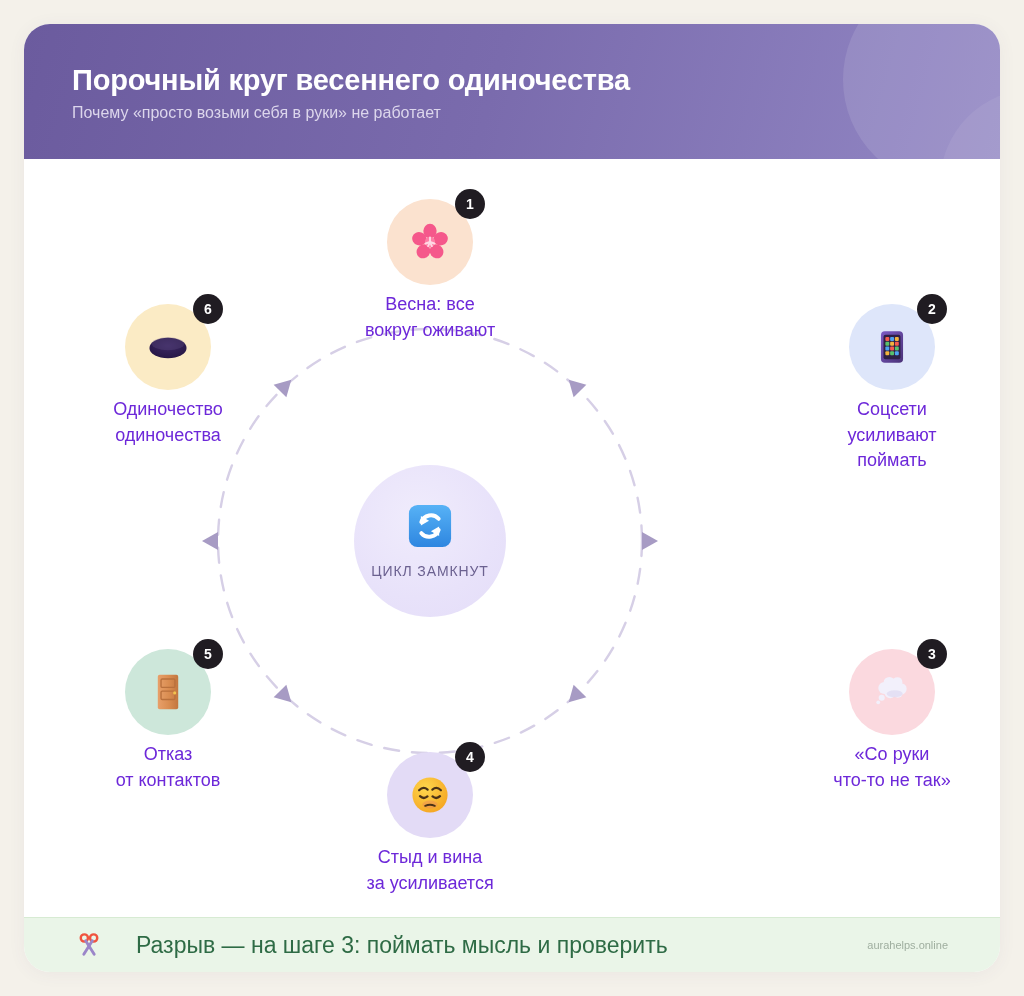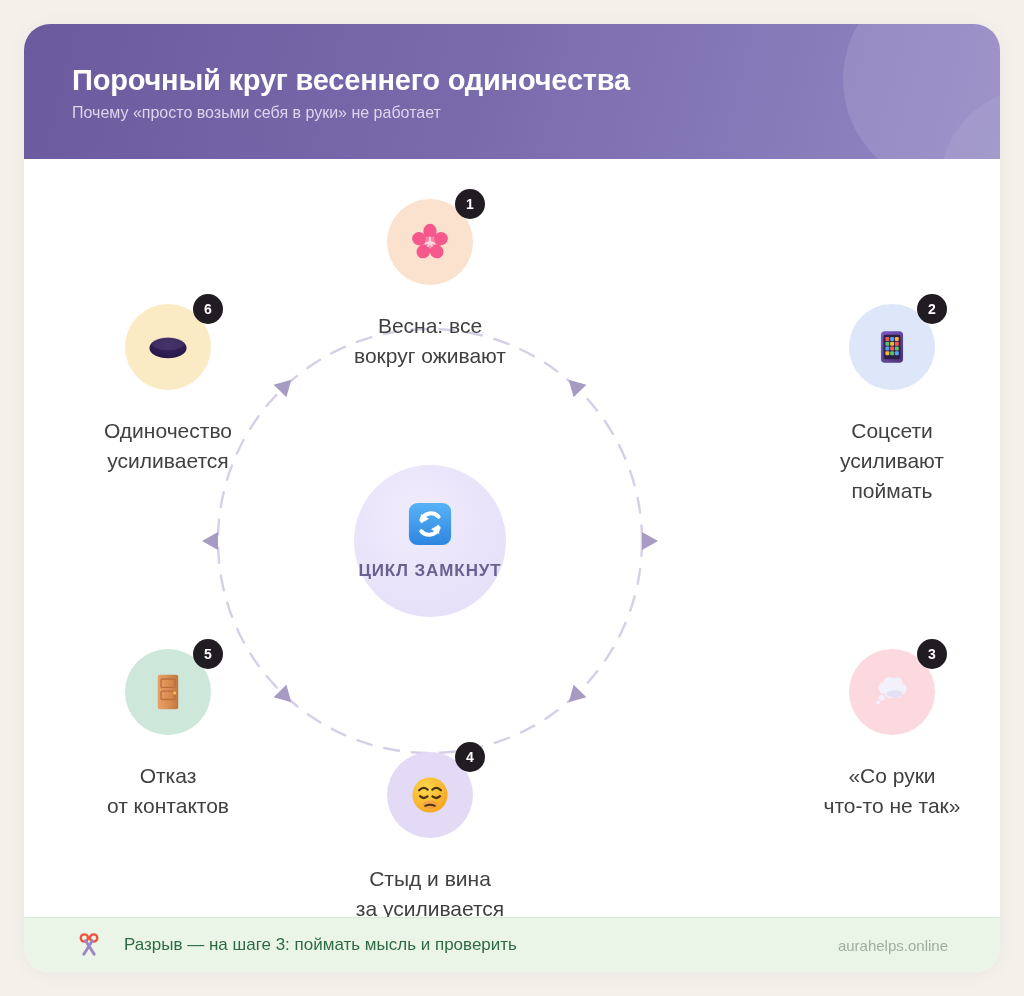--- a/index.html
+++ b/index.html
@@ -99,22 +99,22 @@
     flex-direction: column;
     align-items: center;
     justify-content: center;
   }
   #hub-icon {
     width: 46px;
     height: 46px;
     margin-bottom: 14px;
   }
   #hub-label {
-    font-size: 17px;
-    font-weight: bold;
+    font-size: 14px;
+    font-weight: normal;
     letter-spacing: 0.9px;
     color: #6B6190;
   }
 
   
   .node {
     position: absolute;
     width: 200px;
     display: flex;
     flex-direction: column;
@@ -146,24 +146,24 @@
     border-radius: 50%;
     background: #201C22;
     color: #FFFFFF;
     font-size: 14px;
     font-weight: bold;
     display: flex;
     align-items: center;
     justify-content: center;
   }
   .node-label {
-    margin-top: 26px;
-    font-size: 21px;
+    margin-top: 7px;
+    font-size: 18px;
     line-height: 1.42;
-    color: #404040;
+    color: #6d28d9;
     text-align: center;
     white-space: pre-line;
   }
 
   
   .glyph { display:block; }
 
   
   #footer {
     position: absolute;
@@ -178,29 +178,29 @@
   }
   #footer-icon {
     margin-left: 52px;
     width: 26px;
     height: 26px;
     display: flex;
     align-items: center;
     justify-content: center;
   }
   #footer-text {
-    margin-left: 22px;
-    font-size: 17px;
+    margin-left: 34px;
+    font-size: 23px;
     color: #2E6B45;
     font-weight: 500;
   }
   #footer-site {
     position: absolute;
     right: 52px;
-    font-size: 15px;
+    font-size: 11px;
     color: #9FAE9F;
   }
 </style>
 </head>
 <body>
 
 <div id="card">
 
   <div id="header">
     <div id="header-deco"></div>
@@ -394,21 +394,21 @@
                 <stop offset="100%" stop-color="#241542"></stop>
               </radialGradient>
             </defs>
             <ellipse cx="22" cy="15" rx="20" ry="11" fill="url(#hlg)"></ellipse>
             <ellipse cx="22" cy="10.5" rx="17.5" ry="7" fill="#5E4C80" opacity="0.35"></ellipse>
           </svg>
         </div>
         <div class="node-badge">6</div>
       </div>
       <div class="node-label">Одиночество
-усиливается</div>
+одиночества</div>
     </div>
 
   </div>
 
   <div id="footer">
     <div id="footer-icon">
       <svg width="26" height="26" viewBox="0 0 28 28">
         <circle cx="9" cy="6.5" r="3.9" fill="none" stroke="#F0543F" stroke-width="2.6"></circle>
         <circle cx="19" cy="6.5" r="3.9" fill="none" stroke="#F0543F" stroke-width="2.6"></circle>
         <line x1="10.4" y1="9.4" x2="19.6" y2="24" stroke="#9B86C9" stroke-width="3.1" stroke-linecap="round"></line>

